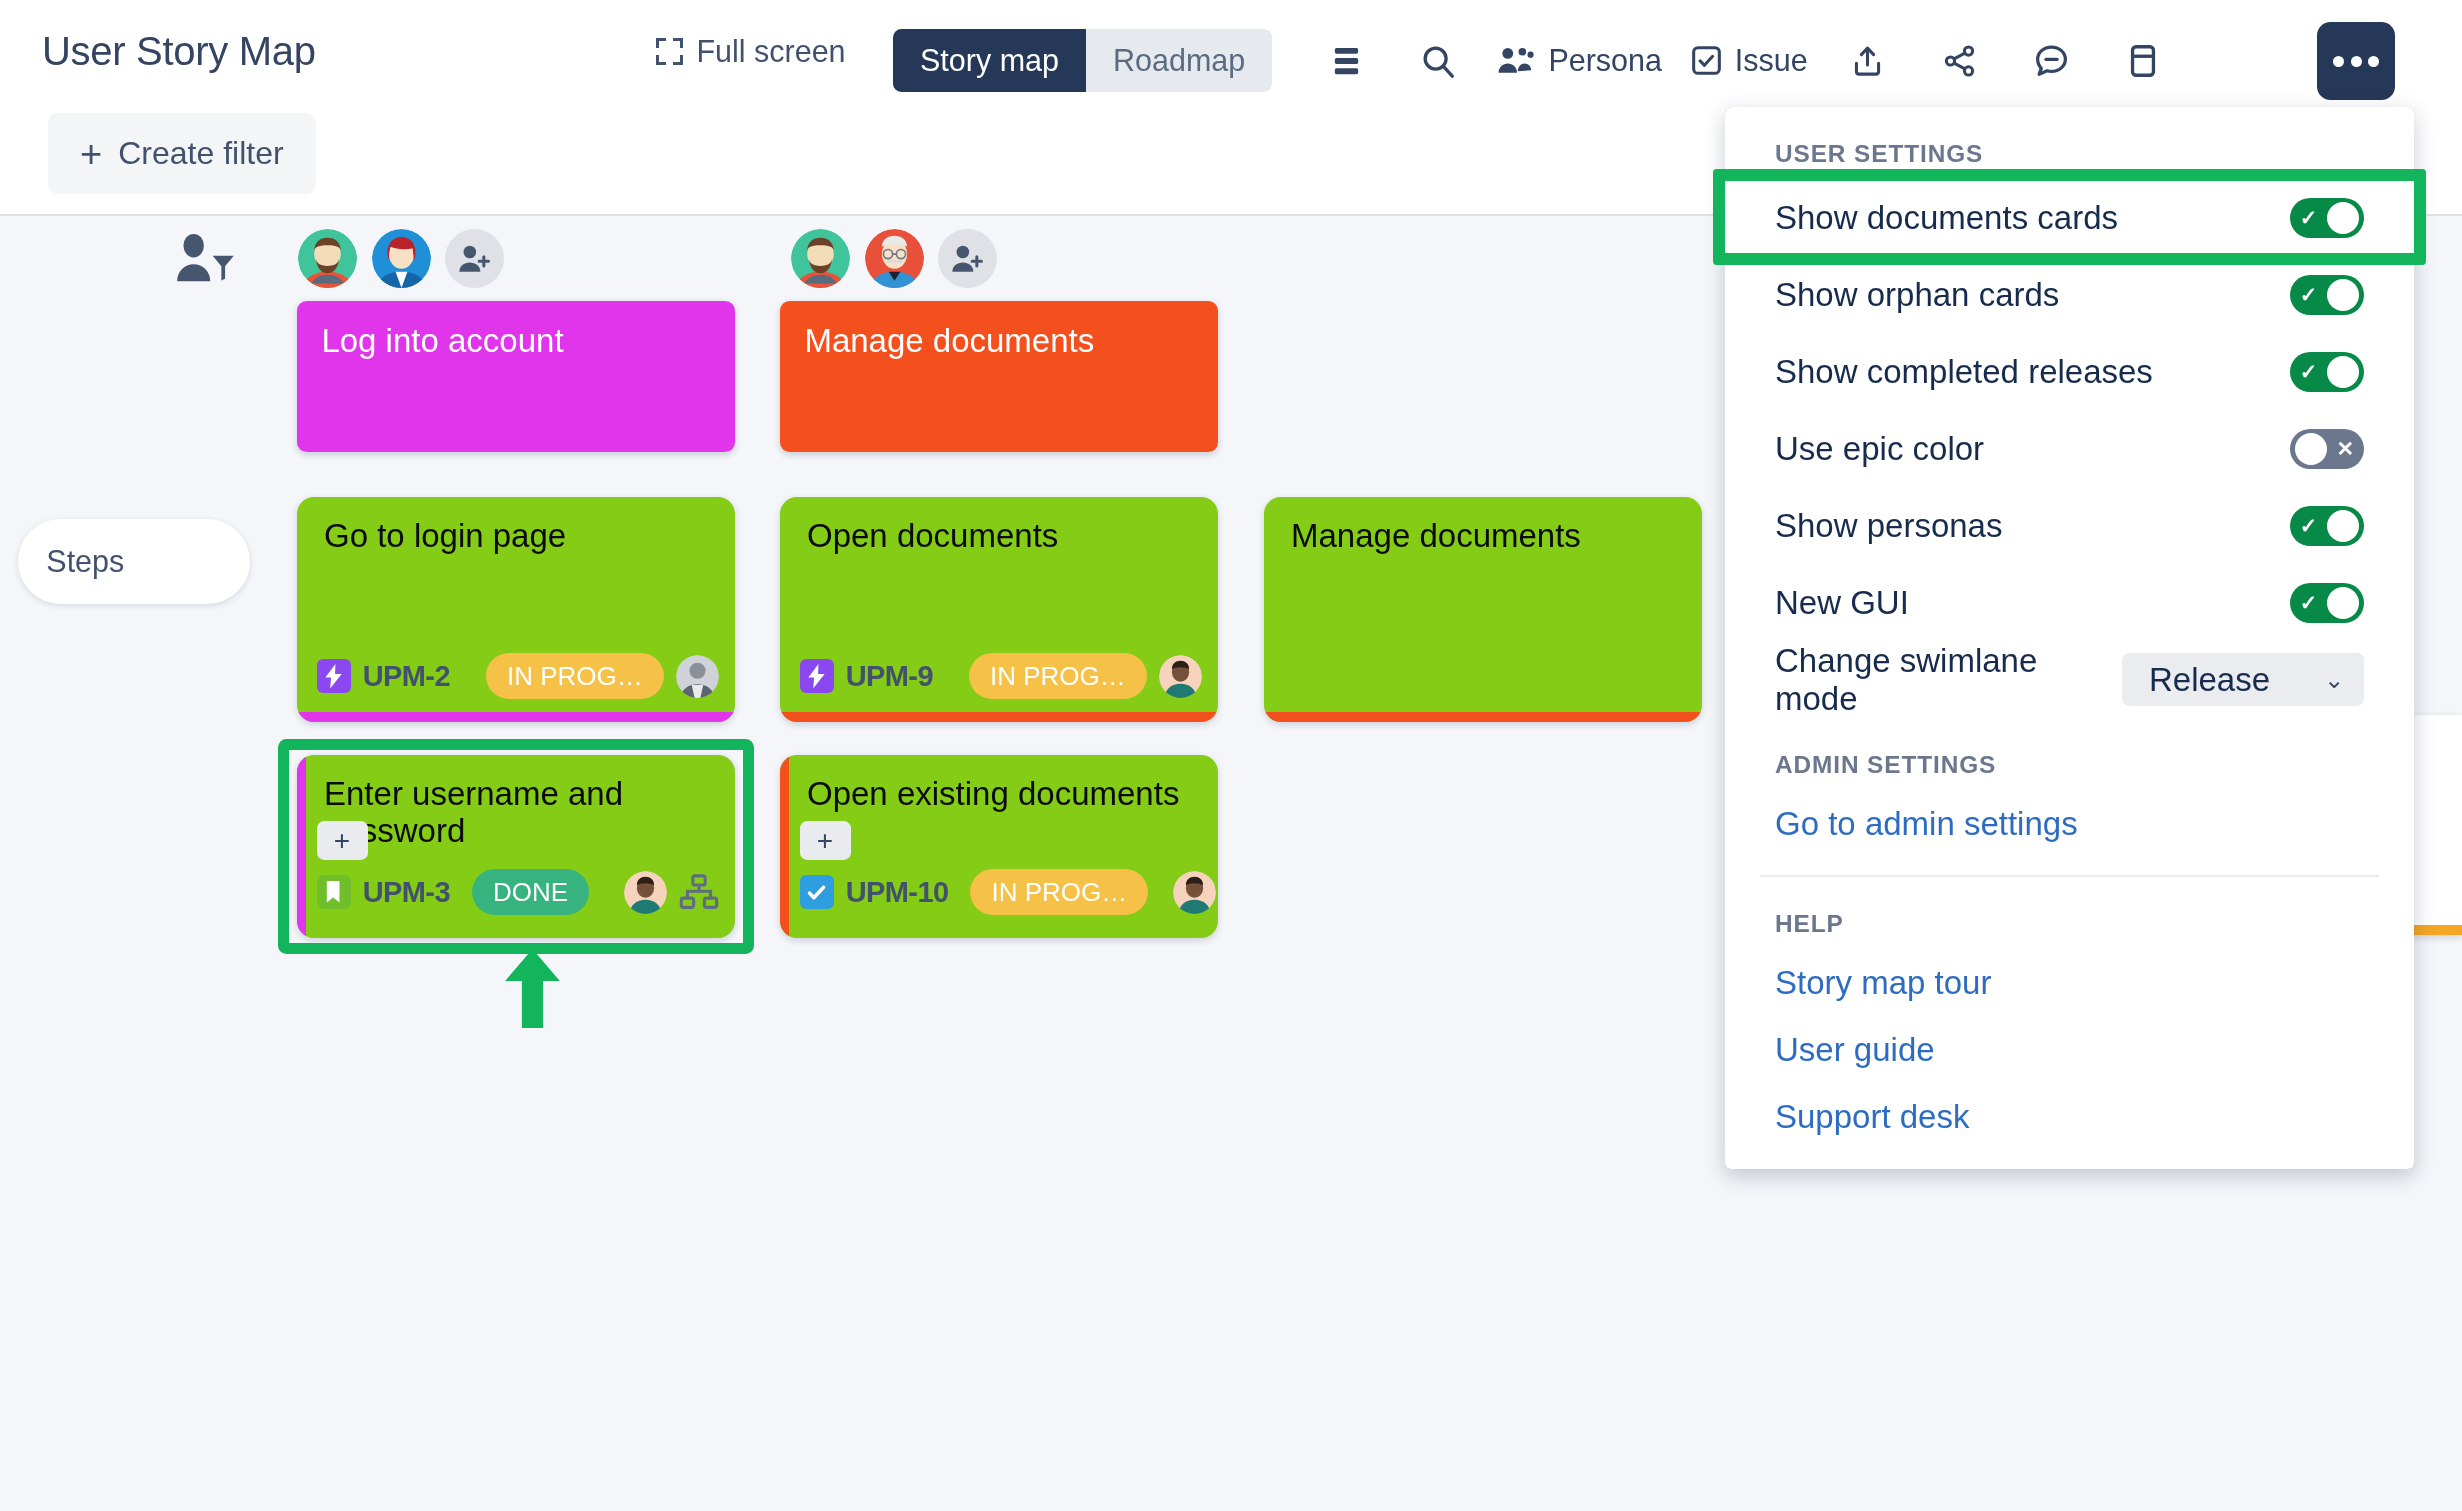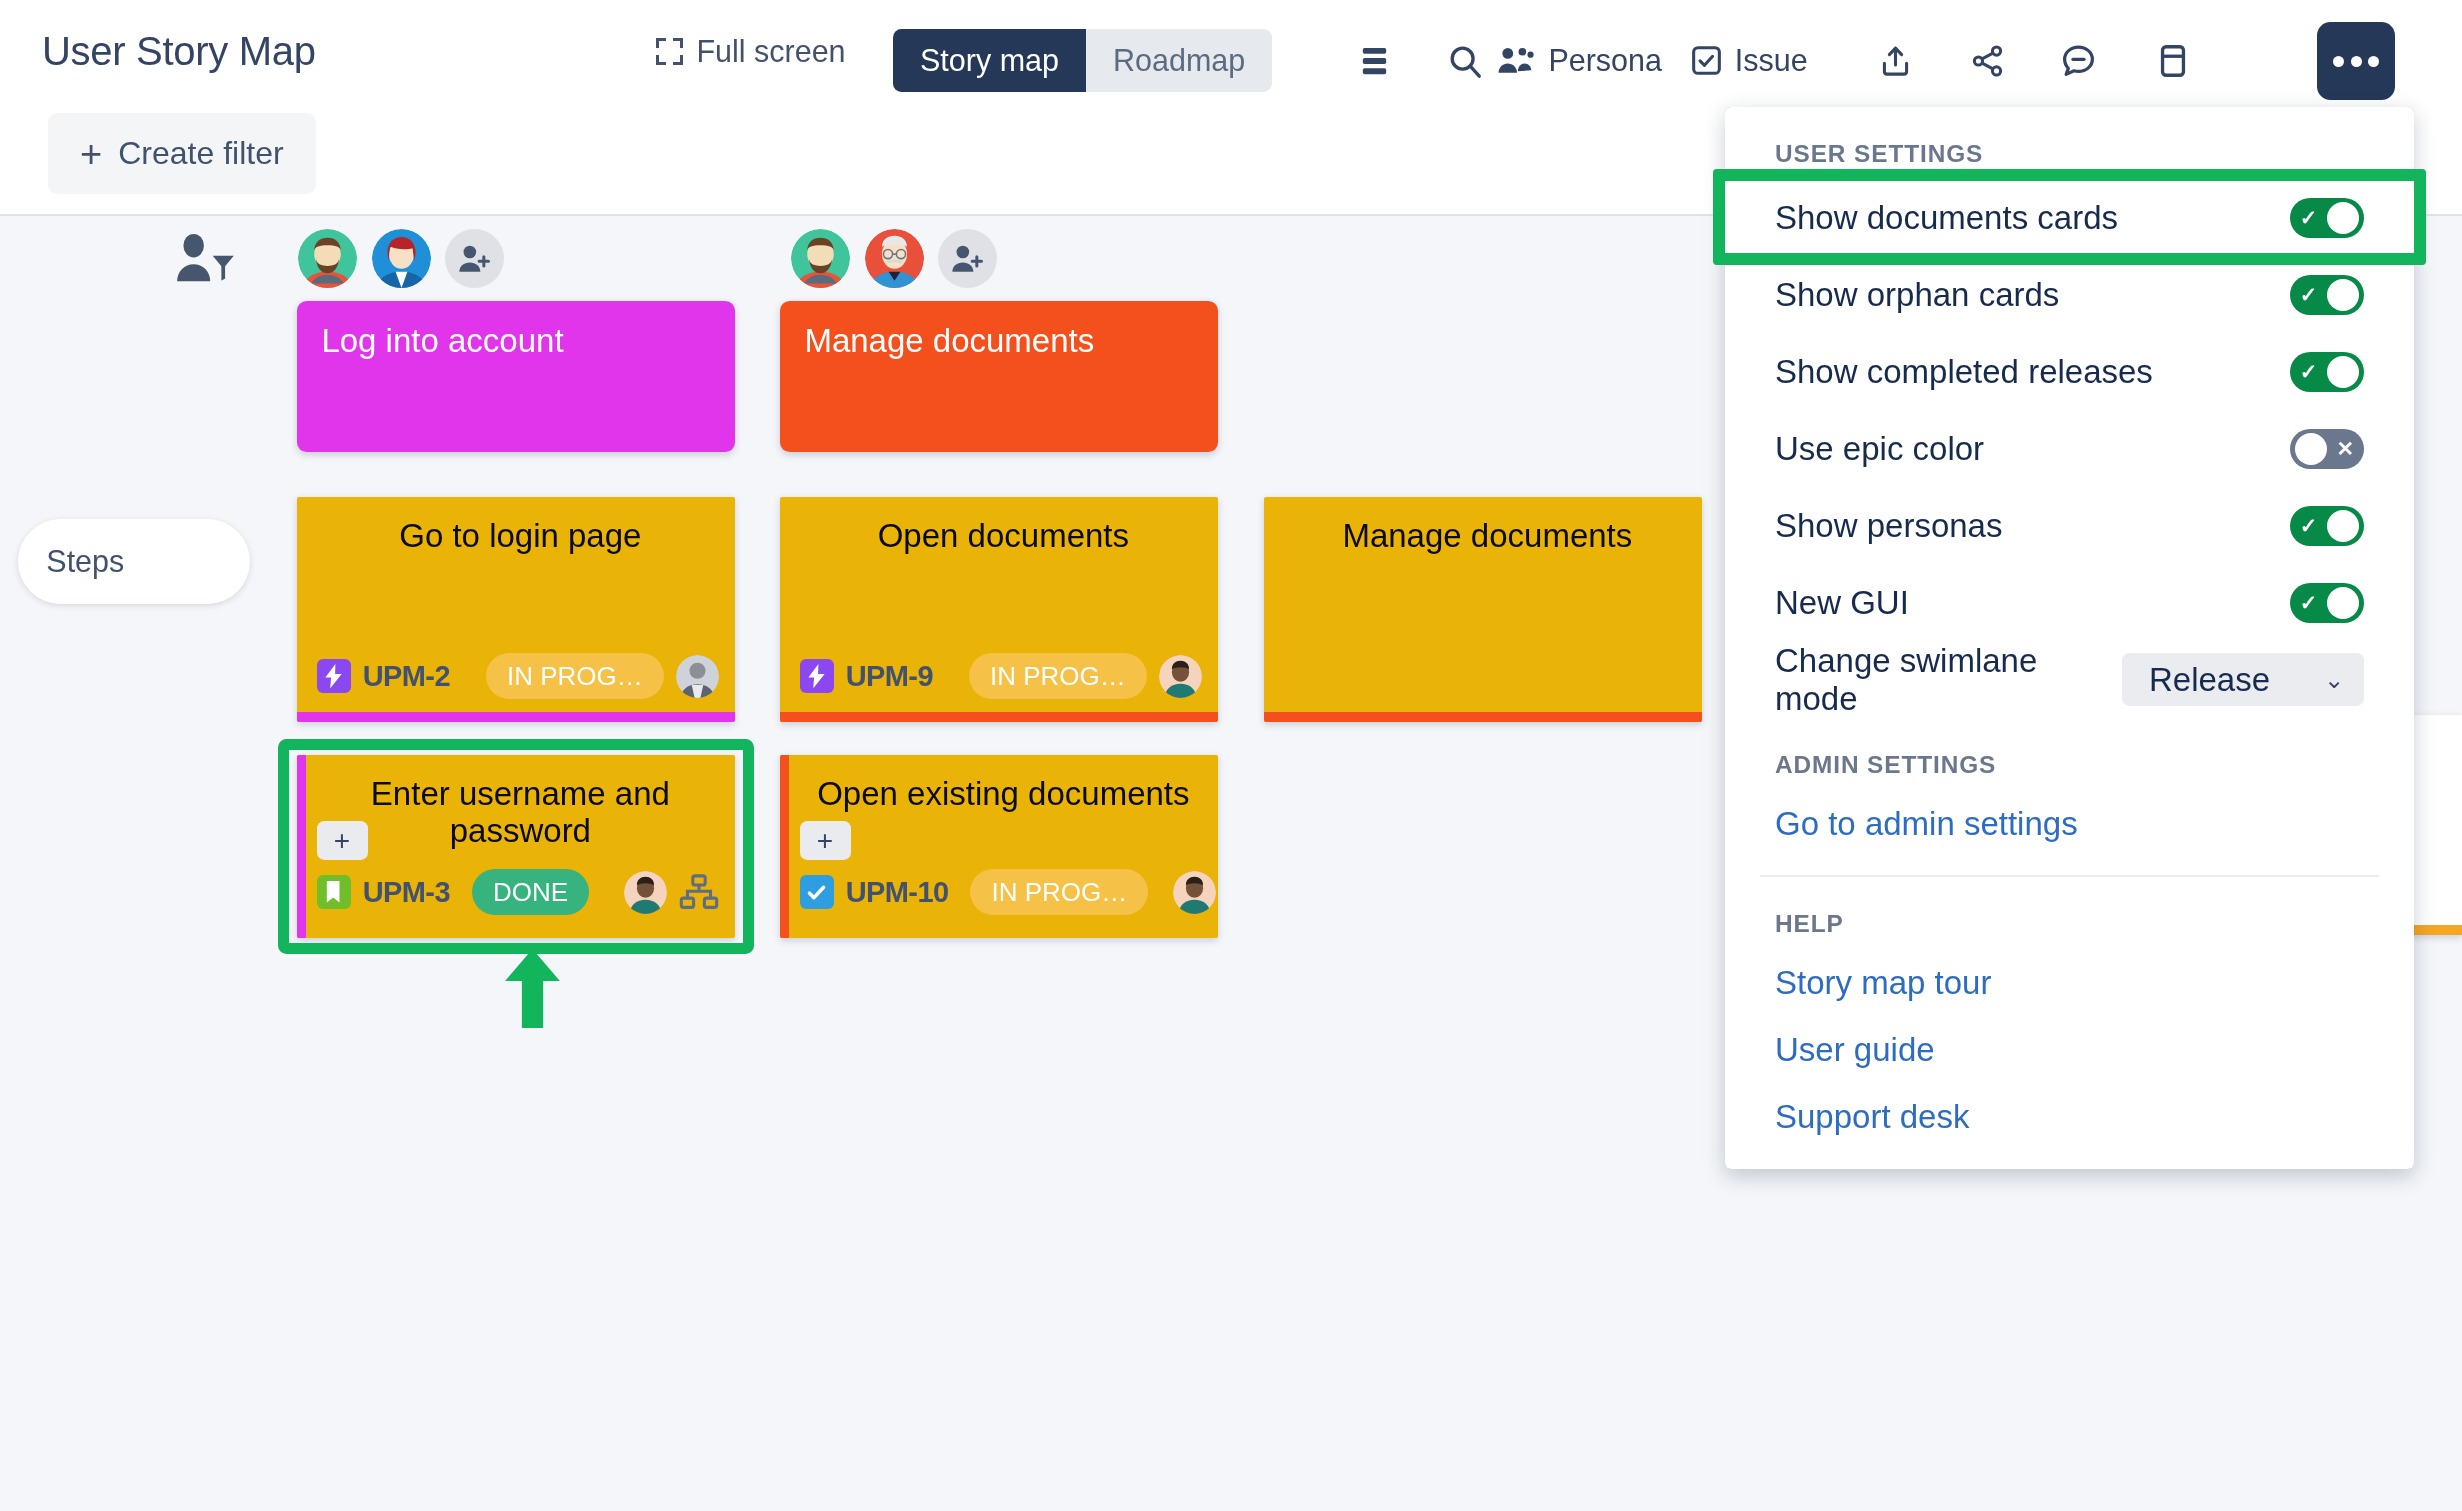--- a/index.html
+++ b/index.html
@@ -39,21 +39,21 @@
   .seg-group { position:absolute; left:893px; top:29px; display:flex; height:63px; }
   .seg {
     display:flex; align-items:center; justify-content:center;
     padding:0 27px; font-size:30.5px; cursor:pointer;
   }
   .seg.active { background:#253858; color:#ffffff; border-radius:8.5px 0 0 8.5px; font-weight:400; }
   .seg.inactive { background:#e6eaee; color:#5b6b82; border-radius:0 8.5px 8.5px 0; }
 
   .tool-icons { position:absolute; left:1300px; top:24.4px; display:flex; align-items:center; gap:0; }
   .tool-btn {
-    width:92px; height:73px; display:flex; align-items:center; justify-content:flex-end;
+    width:92px; height:73px; display:flex; align-items:center; justify-content:center;
     cursor:pointer; color:#344563;
   }
   .tool-btn.wide { width:auto; padding:0 13.4px; gap:11px; font-size:30.5px; }
   .more-btn {
     position:absolute; left:2317px; top:22px; width:78px; height:78px;
     background:#253858; border-radius:13.4px; display:flex; align-items:center; justify-content:center;
     cursor:pointer;
   }
   .more-dots { display:flex; gap:6.7px; }
   .more-dots i { width:11px; height:11px; border-radius:50%; background:#fff; display:block; }
@@ -95,22 +95,22 @@
 
   
   .epic-card {
     position:absolute; border-radius:9.8px; padding:21px 24.4px;
     box-shadow:0 2.4px 7.3px rgba(9,30,66,0.18); cursor:pointer;
   }
   .epic-title { font-size:33px; color:#ffffff; }
 
   
   .story-card {
-    position:absolute; background:#eab308; border-radius:2px;
-    box-shadow:0 2.4px 7.3px rgba(9,30,66,0.16); cursor:pointer; overflow:hidden;text-align:center;
+    position:absolute; background:#84cc16; border-radius:17px;
+    box-shadow:0 2.4px 7.3px rgba(9,30,66,0.16); cursor:pointer; overflow:hidden;
   }
   .story-title { position:absolute; left:27px; top:21px; right:18.3px; font-size:33px; color:#0b0b0b; line-height:1.12; }
   .card-bottom-bar { position:absolute; left:0; bottom:0; height:9.8px; width:100%; }
   .card-left-bar { position:absolute; left:0; top:0; bottom:0; width:8.5px; }
 
   .card-footer {
     position:absolute; left:19.5px; right:16px; bottom:23px;
     display:flex; align-items:center; gap:12.2px;
   }
   .issue-type { width:34px; height:34px; border-radius:6.1px; display:flex; align-items:center; justify-content:center; flex:0 0 auto; }

